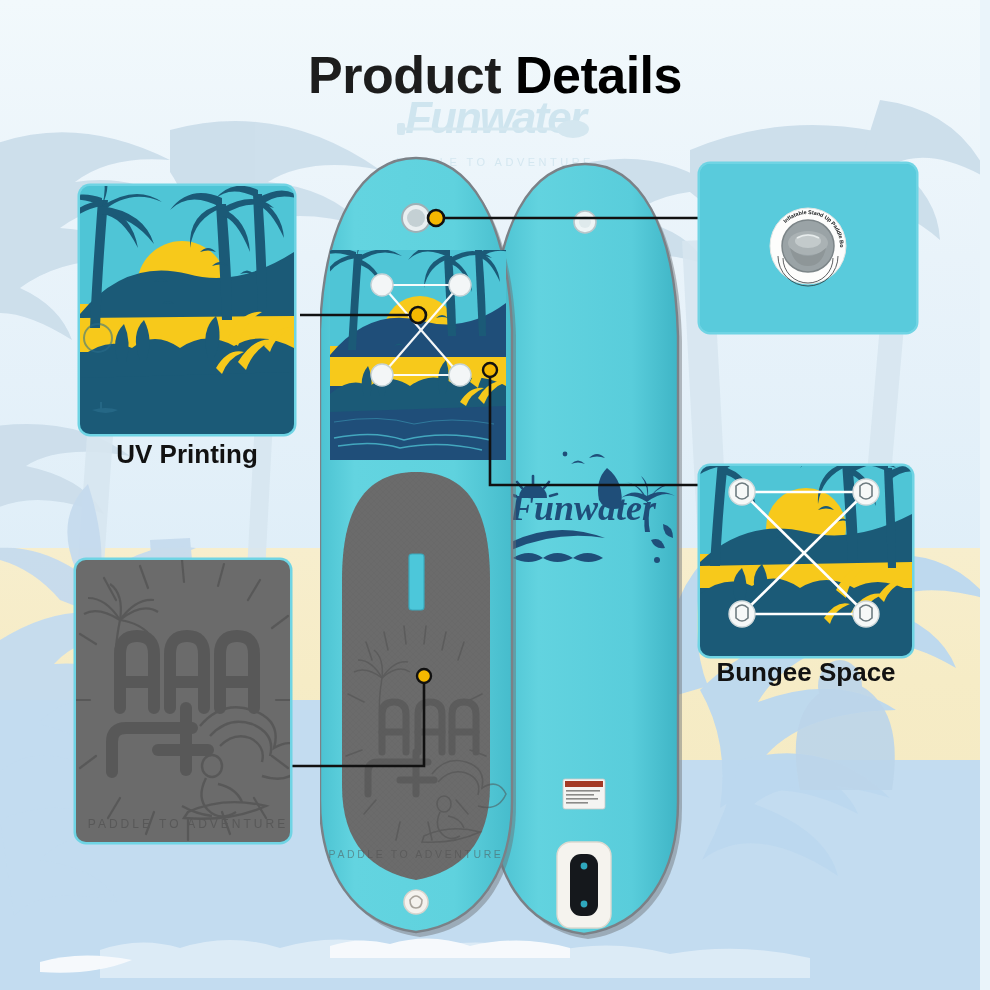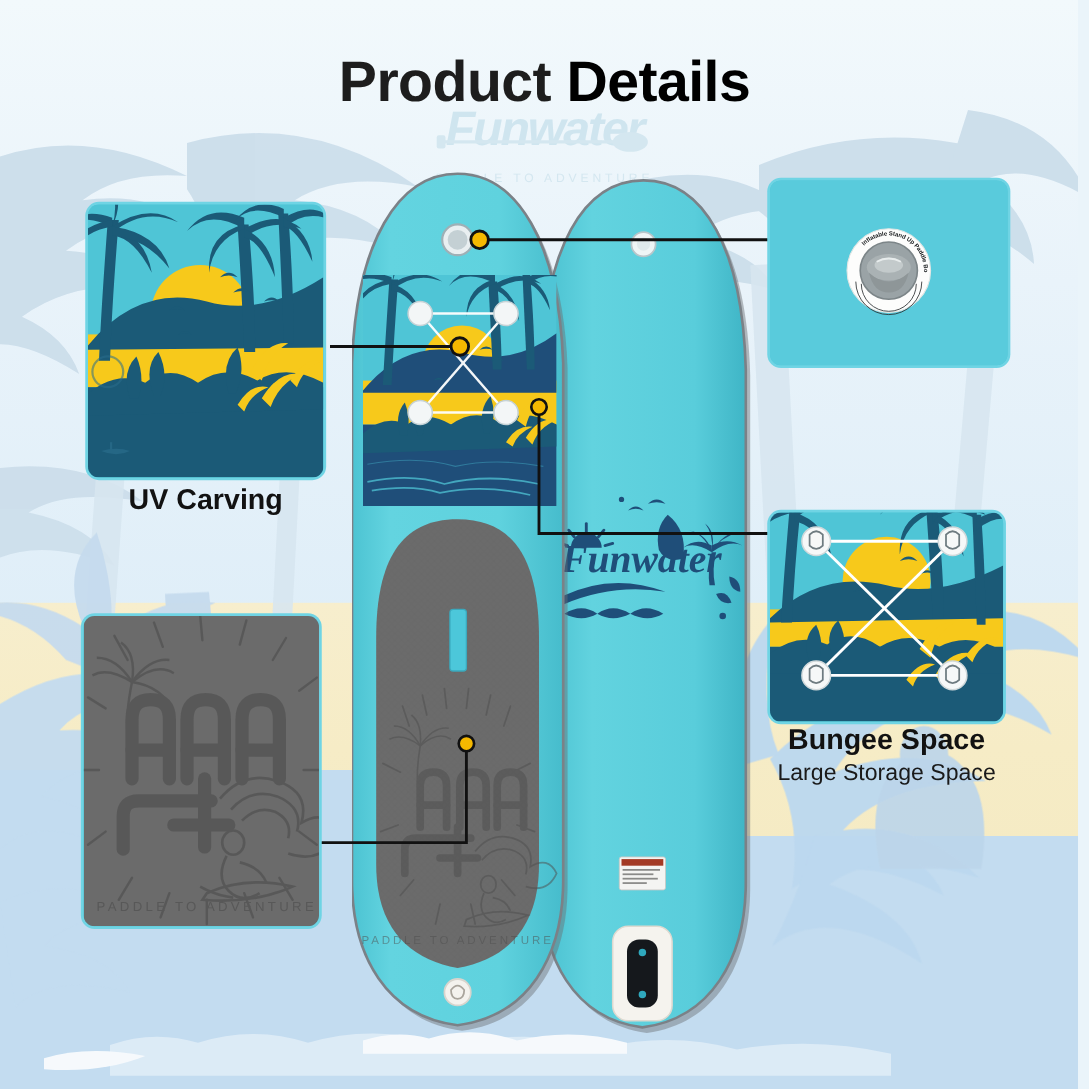--- a/index.html
+++ b/index.html
@@ -457,21 +457,21 @@
 
       <g fill="#2a6d8c" opacity="0.7">
         <path d="M12 224 q14 -4 26 0 q-12 6 -26 0 Z"></path>
         <rect x="20" y="216" width="2" height="8"></rect>
       </g>
 
       <circle cx="18" cy="152" r="14" fill="none" stroke="#2a6d8c" stroke-width="2" opacity="0.55"></circle>
     </svg>
   </div>
   <div class="label" style="left:60px;top:440px;width:254px;">
-    <span class="main">UV Carving</span>
+    <span class="main">UV Printing</span>
   </div>
 
   <div class="panel" style="left:700px;top:164px;width:216px;height:168px;">
     <svg viewBox="0 0 216 168" preserveAspectRatio="none">
       <rect width="216" height="168" fill="#59cbdc"></rect>
       <g transform="translate(108,82)">
         <circle r="38" fill="#fdfdfc" stroke="#e2e6e4" stroke-width="1"></circle>
         <circle r="26" fill="#9aa3a6"></circle>
         <circle r="26" fill="none" stroke="#7c8588" stroke-width="1.5"></circle>
         <ellipse cx="0" cy="-3" rx="20" ry="12" fill="#aab2b4"></ellipse>
@@ -553,21 +553,20 @@
         <path d="M160 20 q6 -6 12 0 l0 10 q-6 6 -12 0 Z" fill="none" stroke="#6e7b80" stroke-width="1.6"></path>
         <circle cx="42" cy="148" r="13" fill="#f6f8f8" stroke="#d0d8da" stroke-width="1.4"></circle>
         <path d="M36 142 q6 -6 12 0 l0 10 q-6 6 -12 0 Z" fill="none" stroke="#6e7b80" stroke-width="1.6"></path>
         <circle cx="166" cy="148" r="13" fill="#f6f8f8" stroke="#d0d8da" stroke-width="1.4"></circle>
         <path d="M160 142 q6 -6 12 0 l0 10 q-6 6 -12 0 Z" fill="none" stroke="#6e7b80" stroke-width="1.6"></path>
       </g>
     </svg>
   </div>
   <div class="label" style="left:660px;top:658px;width:292px;">
     <span class="main">Bungee Space</span>
-    <span class="sub">Large Storage Space</span>
   </div>
 
   <div class="panel" style="left:76px;top:560px;width:214px;height:282px;">
     <svg viewBox="0 0 214 282" preserveAspectRatio="none">
       <rect width="214" height="282" fill="#6b6b6b"></rect>
       <g opacity="0.55">
 
         <g stroke="#4a4a4a" stroke-width="2.2" stroke-linecap="round" fill="none">
           <line x1="40" y1="40" x2="28" y2="18"></line>
             <line x1="72" y1="28" x2="64" y2="6"></line>

